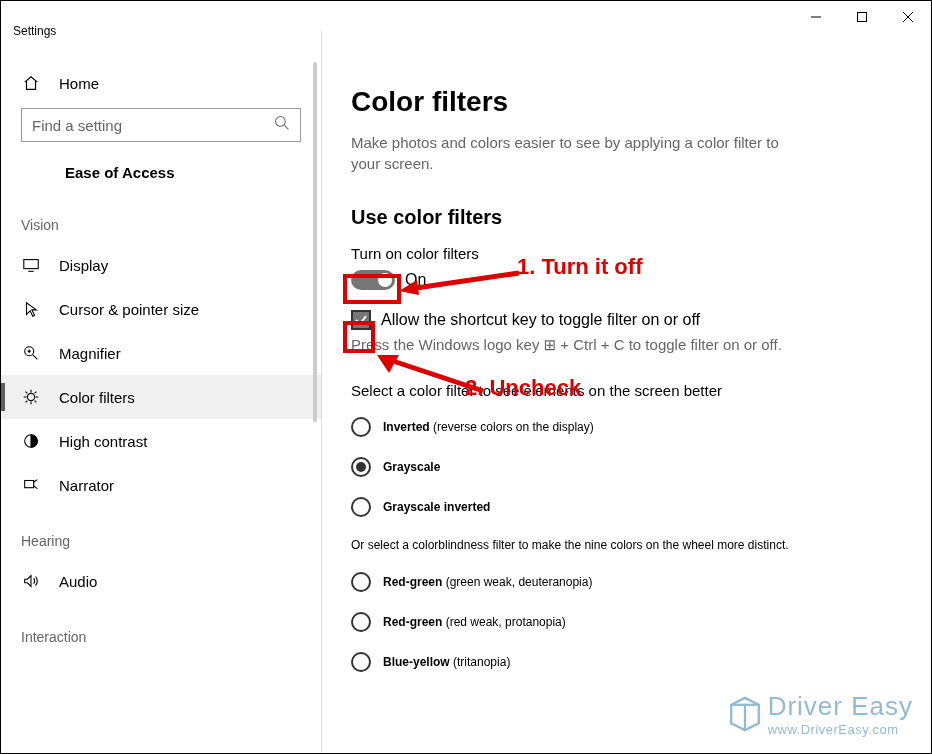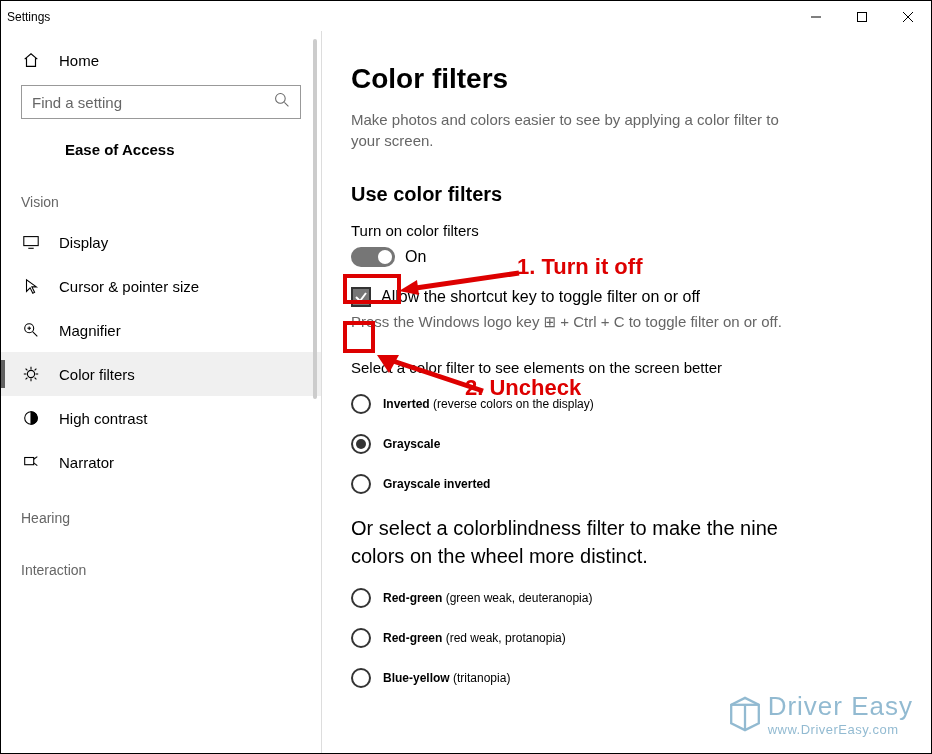--- a/index.html
+++ b/index.html
@@ -1,17 +1,17 @@
 <!DOCTYPE html>
 <html><head>
 <meta charset="utf-8">
 <style>
   * { box-sizing: border-box; margin: 0; padding: 0; font-family: "Segoe UI", Arial, sans-serif; }
   body { width: 932px; height: 754px; background: #fff; border: 1px solid #000; position: relative; overflow: hidden; }
-  .titlebar { height: 32px; display: flex; align-items: center; padding-left: 6px; }
+  .titlebar { height: 32px; display: flex; align-items: flex-start; padding-left: 12px; margin-top: 23px; }
   .titlebar-title { font-size: 12px; color: #000; }
   .win-controls { position: absolute; top: 0; right: 0; display: flex; }
   .win-btn { width: 46px; height: 32px; display: flex; align-items: center; justify-content: center; }
   .content { display: flex; height: calc(100% - 32px); }
   .sidebar { width: 320px; padding: 10px 0 17px 0; position: relative; overflow: hidden; }
   .home-row { display: flex; align-items: center; padding: 8px 0 8px 20px; }
   .home-row .icon { width: 20px; margin-right: 18px; display: flex; justify-content: center; }
   .home-row .label { font-size: 15px; }
   .search-wrap { padding: 8px 20px 0 20px; }
   .search-box { width: 280px; height: 34px; border: 1px solid #999; display: flex; align-items: center; padding: 0 10px; justify-content: space-between; }
@@ -38,21 +38,21 @@
   .checkbox { width: 20px; height: 20px; border: 2px solid #333; margin-right: 10px; display: flex; align-items: center; justify-content: center; background: #767676; }
   .checkbox svg { stroke: #fff; }
   .hint { font-size: 15px; color: #666; margin-bottom: 28px; }
   .hint .win-glyph { font-family: "Segoe UI", sans-serif; }
   .filter-desc { font-size: 15px; margin-bottom: 18px; }
   .radio-row { display: flex; align-items: center; margin-bottom: 20px; }
   .radio { width: 20px; height: 20px; border: 2px solid #333; border-radius: 50%; margin-right: 12px; display: flex; align-items: center; justify-content: center; }
   .radio.selected::after { content: ""; width: 10px; height: 10px; background: #333; border-radius: 50%; }
   .radio-label { font-size: 12px; }
   .radio-label b { font-weight: 600; }
-  .cb-desc { font-size: 20px; margin: 20px 0 18px 0; max-width: 440px; line-height: 1.4; }
+  .cb-desc { font-size: 12px; margin: 20px 0 18px 0; max-width: 440px; line-height: 1.4; }
   .annot { position: absolute; pointer-events: none; }
   .red-box1 { border: 4px solid #d00; position: absolute; left: 342px; top: 273px; width: 58px; height: 30px; }
   .red-box2 { border: 4px solid #d00; position: absolute; left: 342px; top: 320px; width: 32px; height: 32px; }
   .annot-text { color: #d00; font-weight: 700; font-size: 22px; position: absolute; white-space: nowrap; }
   .watermark { position: absolute; right: 18px; bottom: 16px; display: flex; align-items: center; opacity: 0.6; }
   .watermark .wm-text { color: #4a8db3; }
   .wm-line1 { font-size: 26px; font-weight: 300; letter-spacing: 1px; }
   .wm-line2 { font-size: 13px; letter-spacing: 0.5px; }
 </style>
 </head>
@@ -161,20 +161,30 @@
           <svg width="18" height="18" viewBox="0 0 20 20" fill="none" stroke="#000" stroke-width="1.2">
             <rect x="3" y="5" width="10" height="8"></rect>
             <line x1="13" y1="7" x2="17" y2="4"></line>
             <line x1="13" y1="11" x2="17" y2="14"></line>
           </svg>
         </span>
       <span class="label">Narrator</span>
     </div>
 
     <div class="group-label">Hearing</div>
+    <div class="nav-item">
+      <span class="icon">
+          <svg width="18" height="18" viewBox="0 0 20 20" fill="none" stroke="#000" stroke-width="1.2">
+            <path d="M3 8 H6 L10 4 V16 L6 12 H3 Z"></path>
+            <path d="M13 7 Q15 10 13 13"></path>
+            <path d="M15 5 Q19 10 15 15"></path>
+          </svg>
+        </span>
+      <span class="label">Audio</span>
+    </div>
 
     <div class="group-label">Interaction</div>
     <div class="side-scroll"></div>
   </div>
 
   <div class="divider-vert"></div>
 
   <div class="main">
     <h1 class="page-title">Color filters</h1>
     <p class="page-desc">Make photos and colors easier to see by applying a color filter to your screen.</p>

